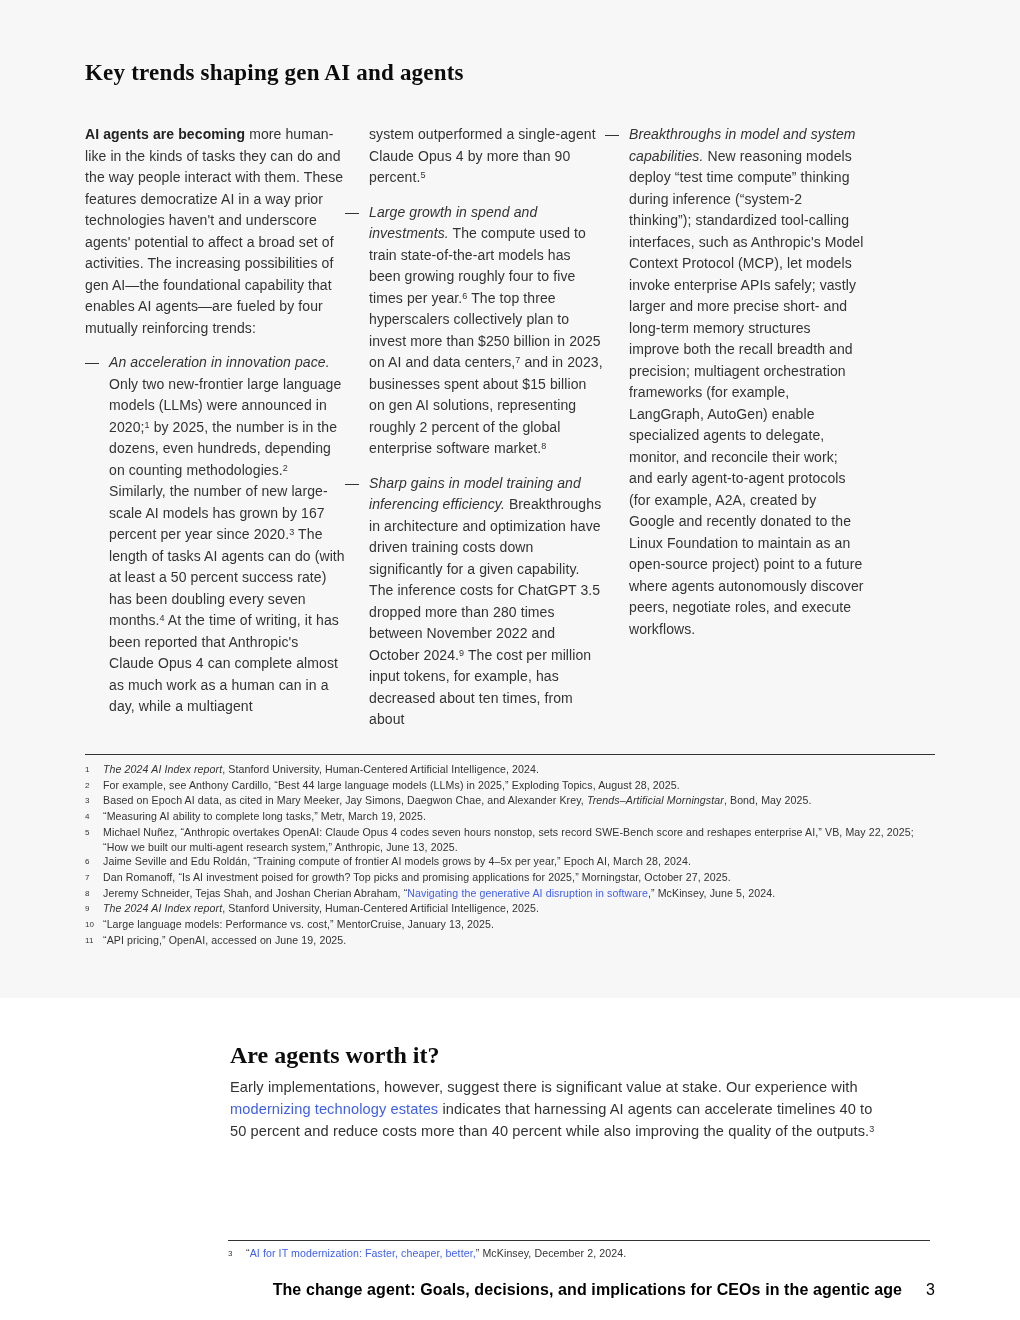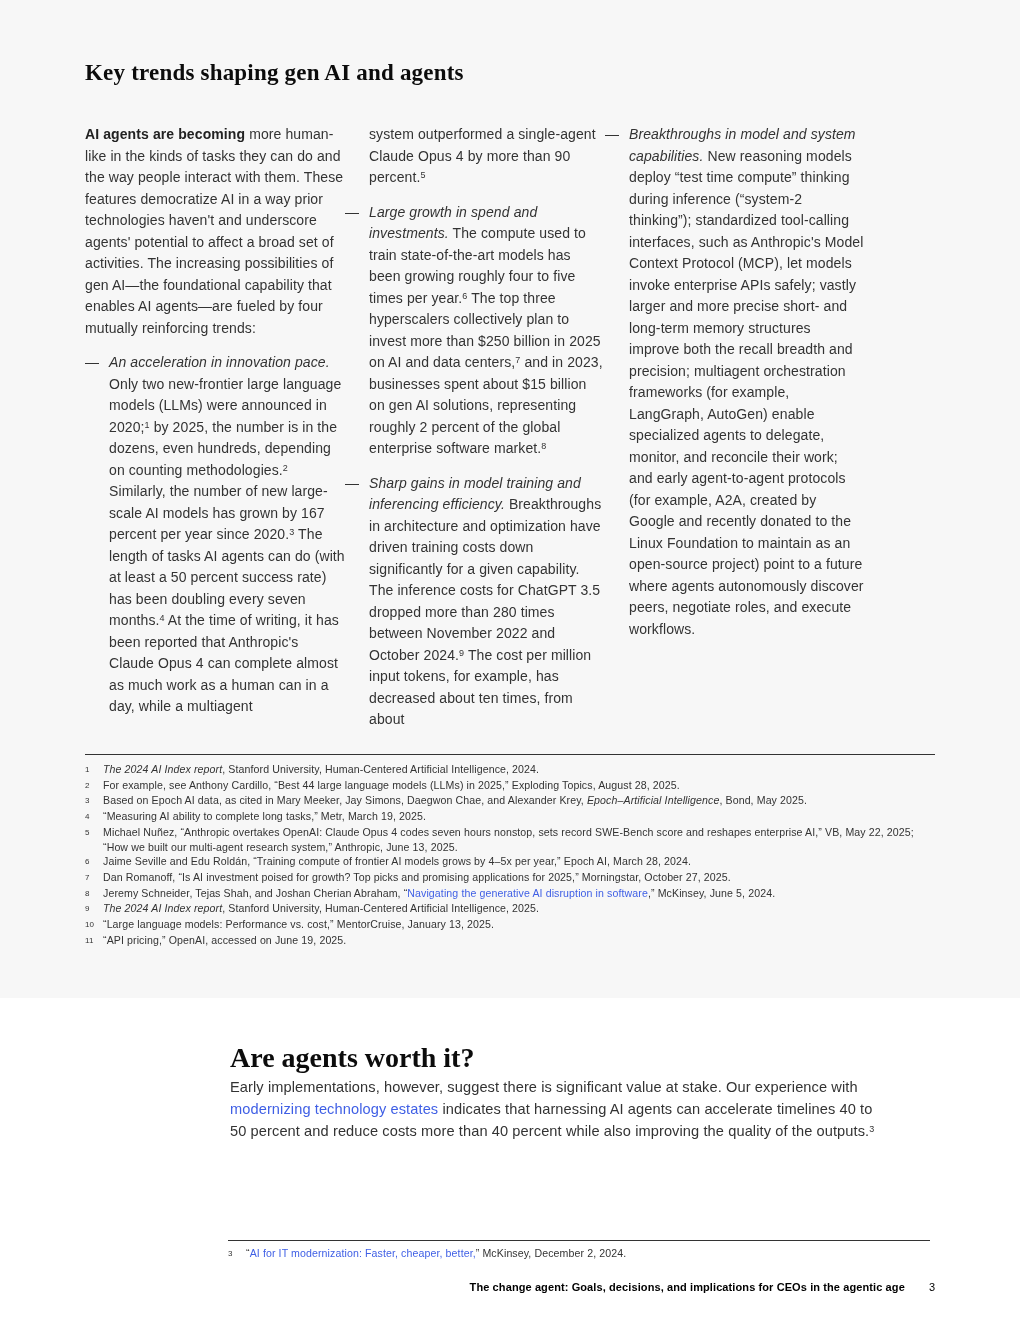--- a/index.html
+++ b/index.html
@@ -33,29 +33,29 @@
   
   .fn-block{position:absolute;left:85px;top:754px;width:850px;}
   .fn-rule{height:0;border-top:1px solid var(--rule);margin:0 0 7px 0;}
   .fn-row{display:flex;font-size:10.6px;line-height:14.7px;color:var(--ink);letter-spacing:.1px;}
   .fn-num{flex:0 0 18px;width:18px;font-size:8px;padding-top:1px;}
   .fn-text{flex:1;}
 
   
   .worth{position:absolute;left:0;top:998px;width:1020px;height:322px;background:#ffffff;}
   .h2{position:absolute;left:230px;top:44px;margin:0;font-family:"Liberation Serif",serif;
-      font-weight:700;font-size:28px;color:var(--heading);}
+      font-weight:700;font-size:24px;color:var(--heading);}
   .worth-content{position:absolute;left:230px;top:78px;width:648px;}
   .wpara{margin:0 0 21px 0;font-size:14.6px;line-height:22px;color:var(--ink);letter-spacing:.1px;}
   .wfn{position:absolute;left:228px;top:242px;width:702px;}
   .wfn .fn-rule{margin-bottom:5px;}
 
   
   .footer{position:absolute;left:0;top:1281px;width:935px;display:flex;justify-content:flex-end;
-          align-items:baseline;gap:24px;font-size:11px;color:#000;}
+          align-items:baseline;gap:24px;font-size:16px;color:#000;}
   .footer-title{font-weight:700;letter-spacing:.1px;}
   .footer-page{font-weight:400;}
 </style>
 </head>
 <body>
 
 <div class="page">
 
   <section class="main">
     <h1 class="title">Key trends shaping gen AI and agents</h1>
@@ -94,21 +94,21 @@
           <div class="fn-row">
             <span class="fn-num">1</span>
             <span class="fn-text"><span class="italic">The 2024 AI Index report</span><span>, Stanford University, Human-Centered Artificial Intelligence, 2024.</span></span>
           </div>
           <div class="fn-row">
             <span class="fn-num">2</span>
             <span class="fn-text"><span>For example, see Anthony Cardillo, “Best 44 large language models (LLMs) in 2025,” Exploding Topics, August 28, 2025.</span></span>
           </div>
           <div class="fn-row">
             <span class="fn-num">3</span>
-            <span class="fn-text"><span>Based on Epoch AI data, as cited in Mary Meeker, Jay Simons, Daegwon Chae, and Alexander Krey, </span><span class="italic">Epoch–Artificial Intelligence</span><span>, Bond, May 2025.</span></span>
+            <span class="fn-text"><span>Based on Epoch AI data, as cited in Mary Meeker, Jay Simons, Daegwon Chae, and Alexander Krey, </span><span class="italic">Trends–Artificial Morningstar</span><span>, Bond, May 2025.</span></span>
           </div>
           <div class="fn-row">
             <span class="fn-num">4</span>
             <span class="fn-text"><span>“Measuring AI ability to complete long tasks,” Metr, March 19, 2025.</span></span>
           </div>
           <div class="fn-row">
             <span class="fn-num">5</span>
             <span class="fn-text"><span>Michael Nuñez, “Anthropic overtakes OpenAI: Claude Opus 4 codes seven hours nonstop, sets record SWE-Bench score and reshapes enterprise AI,” VB, May 22, 2025; “How we built our multi-agent research system,” Anthropic, June 13, 2025.</span></span>
           </div>
           <div class="fn-row">

